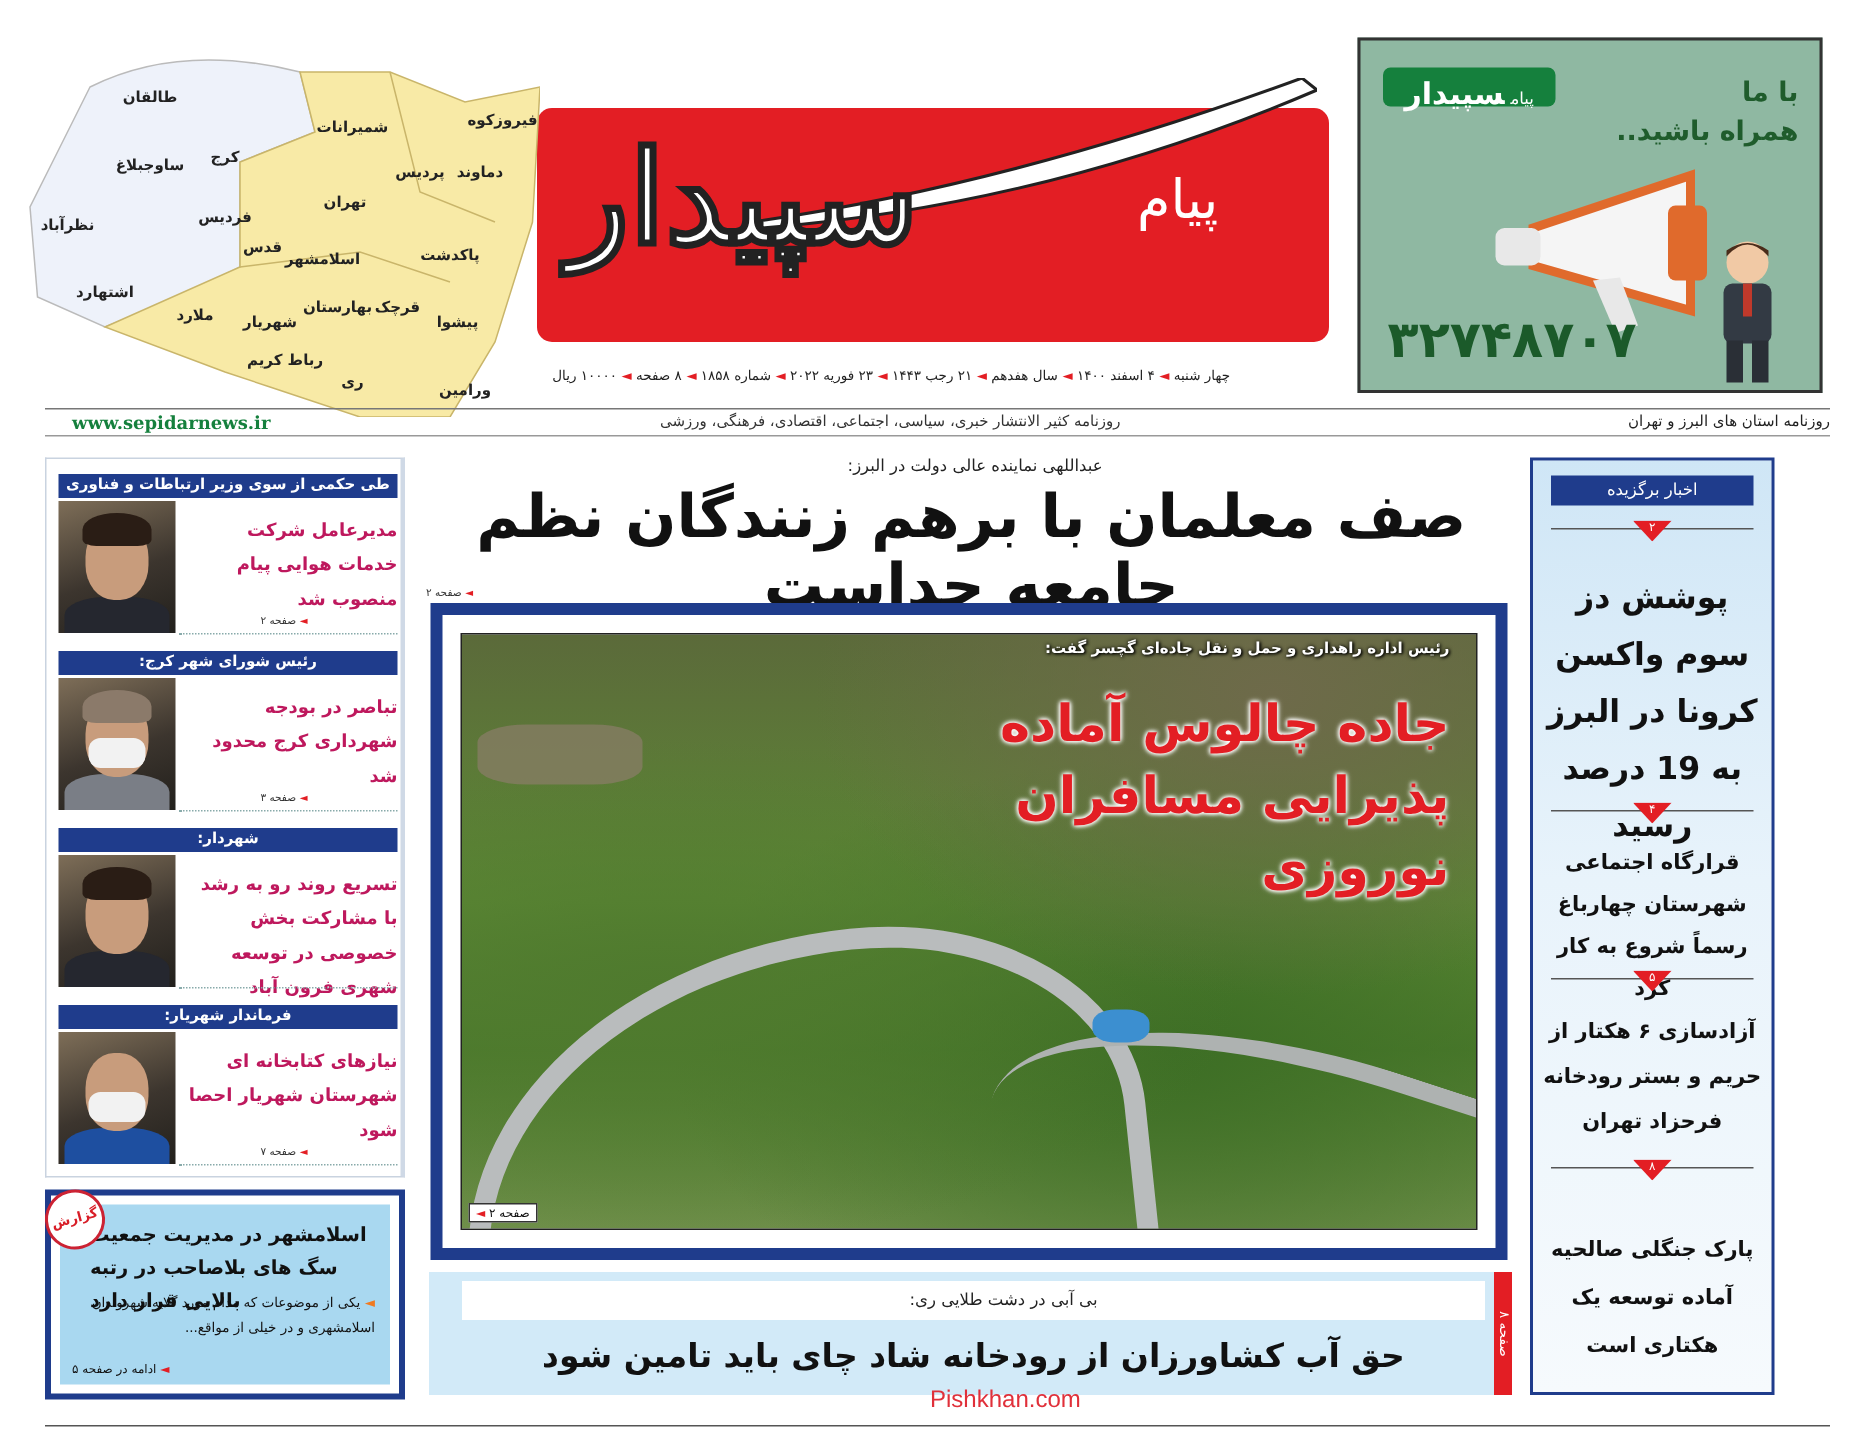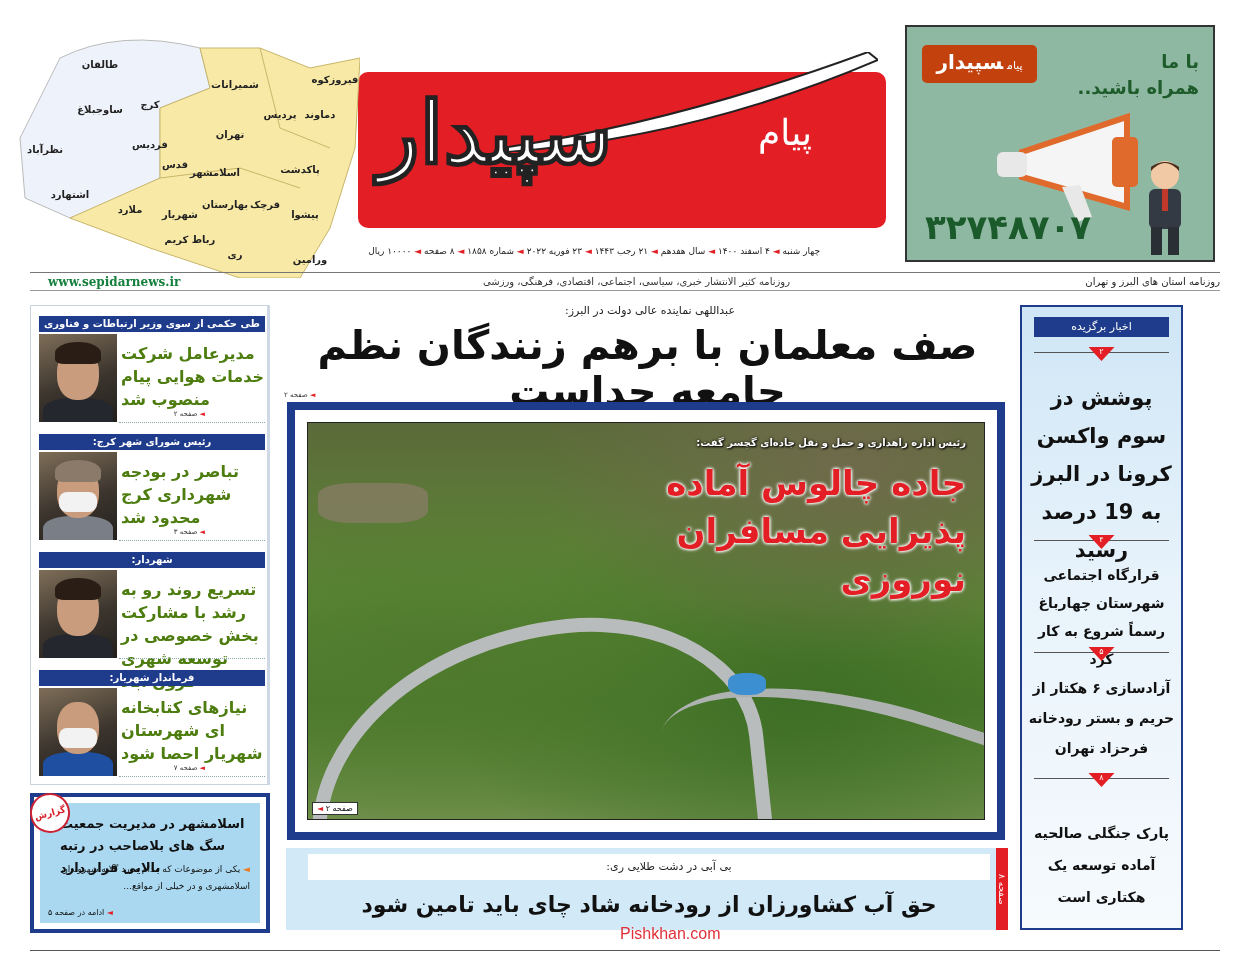--- a/index.html
+++ b/index.html
@@ -3,53 +3,53 @@
 <meta charset="utf-8">
 <style>
   * { box-sizing: border-box; margin: 0; padding: 0; }
   html, body { width: 1250px; height: 955px; background: #ffffff; overflow: hidden; }
   body { font-family: "DejaVu Sans", sans-serif; color: #111; position: relative; direction: rtl; }
 
   .abs { position: absolute; }
 
   
   .ad-box { left: 905px; top: 25px; width: 310px; height: 237px; background: #8fb8a2; border: 2px solid #333; overflow: hidden; }
-  .ad-logo { position: absolute; left: 15px; top: 18px; width: 115px; height: 38px; background: #c2410c; border-radius: 5px; color: #fff; font-weight: bold; font-size: 20px; text-align: center; line-height: 34px; }
+  .ad-logo { position: absolute; left: 15px; top: 18px; width: 115px; height: 26px; background: #15803d; border-radius: 5px; color: #fff; font-weight: bold; font-size: 20px; text-align: center; line-height: 34px; }
   .ad-logo small { font-size: 11px; font-weight: normal; margin-left: 4px; }
   .ad-slogan { position: absolute; right: 14px; top: 22px; color: #1f5c2c; font-weight: bold; font-size: 18px; line-height: 26px; text-align: right; }
   .ad-phone { position: absolute; left: 18px; top: 180px; color: #1b5a2a; font-weight: bold; font-size: 34px; letter-spacing: 2px; direction: ltr; font-family: "DejaVu Sans", sans-serif; }
   .megaphone { position: absolute; left: 85px; top: 70px; width: 150px; height: 130px; }
   .cartoon-man { position: absolute; right: 18px; top: 130px; width: 60px; height: 100px; }
 
   .logo-box { left: 358px; top: 72px; width: 528px; height: 156px; background: #e31e24; border-radius: 10px; }
   .logo-main { position: absolute; left: 20px; top: 10px; color: #fff; font-weight: bold; font-size: 86px; font-family: "DejaVu Serif", serif; -webkit-text-stroke: 2px #222; letter-spacing: -2px; }
   .logo-sub { position: absolute; left: 400px; top: 40px; color: #fff; font-size: 36px; font-family: "DejaVu Serif", serif; writing-mode: horizontal-tb; }
   .logo-swoosh { position: absolute; left: 140px; top: -20px; width: 380px; height: 100px; }
 
   .map-box { left: 0px; top: 28px; width: 360px; height: 250px; }
 
   .issue-line { left: 410px; top: 246px; width: 410px; height: 14px; font-size: 9px; color: #222; white-space: nowrap; text-align: right; }
   .issue-line .sep { color: #e31e24; }
 
   .rule1 { left: 30px; top: 272px; width: 1190px; height: 1px; background: #777; }
   .rule2 { left: 30px; top: 290px; width: 1190px; height: 1px; background: #999; }
   .tagline-right { right: 30px; top: 276px; font-size: 10px; color: #222; }
-  .tagline-mid { left: 440px; top: 276px; width: 350px; text-align: right; font-size: 10px; color: #333; }
+  .tagline-mid { left: 440px; top: 276px; width: 350px; text-align: left; font-size: 10px; color: #333; }
   .website { left: 48px; top: 275px; font-size: 12px; font-weight: bold; font-family: "DejaVu Serif", serif; direction: ltr; color: #15803d; }
 
   
   .left-col { left: 30px; top: 305px; width: 240px; height: 480px; border: 1px solid #c9d3e0; border-right: 3px solid #cfd9e6; }
   .item { position: absolute; left: 8px; width: 226px; }
   .item-head { height: 16px; background: #1f3c8c; color: #fff; font-size: 10px; font-weight: bold; text-align: center; line-height: 16px; }
   .item-photo { position: absolute; left: 0; top: 18px; width: 78px; height: 88px; background: linear-gradient(160deg, #7e6e58 0%, #3c352e 55%, #22201c 100%); overflow: hidden; }
   .face { position: absolute; left: 18px; top: 14px; width: 42px; height: 52px; border-radius: 45%; background: #c89c7c; }
   .hair { position: absolute; left: 16px; top: 8px; width: 46px; height: 22px; border-radius: 50% 50% 20% 20%; background: #2a1d15; }
   .suit { position: absolute; left: 4px; top: 64px; width: 70px; height: 30px; border-radius: 40% 40% 0 0; background: #25272f; }
   .mask { position: absolute; left: 20px; top: 40px; width: 38px; height: 20px; border-radius: 8px; background: #f2f2f2; }
-  .item-text { position: absolute; right: 0; top: 26px; width: 144px; font-size: 16px; font-weight: bold; line-height: 23px; text-align: left; color: #4d7c0f; }
+  .item-text { position: absolute; right: 0; top: 26px; width: 144px; font-size: 12px; font-weight: bold; line-height: 23px; text-align: right; color: #be185d; }
   .item-page { position: absolute; right: 60px; font-size: 7px; color: #333; }
   .item-page::before { content: "◄ "; color: #e31e24; }
   .dotline { position: absolute; left: 80px; right: 0; border-top: 1px dotted #8aa; }
 
   .report-box { left: 30px; top: 793px; width: 240px; height: 140px; border: 4px solid #1f3c8c; background: #ffffff; padding: 6px; }
   .report-inner { position: absolute; left: 6px; top: 6px; right: 6px; bottom: 6px; background: #a9d8f0; }
   .report-badge { position: absolute; left: -4px; top: -4px; width: 40px; height: 40px; border-radius: 50%; background: #fff; border: 2px solid #c23; color: #d81e28; font-size: 9px; font-weight: bold; text-align: center; line-height: 36px; transform: rotate(-15deg); }
   .report-title { position: absolute; right: 10px; top: 10px; width: 190px; font-size: 13px; font-weight: bold; line-height: 22px; text-align: left; }
   .report-body { position: absolute; right: 10px; top: 58px; width: 210px; font-size: 9px; line-height: 17px; text-align: right; }
   .report-body::before { content: "◄ "; color: #f07a20; }
@@ -66,21 +66,21 @@
   .photo { position: absolute; left: 12px; top: 12px; right: 12px; bottom: 12px; border: 1px solid #222; overflow: hidden;
     background:
       radial-gradient(ellipse at 80% 10%, #6e6a4a 0%, transparent 40%),
       radial-gradient(ellipse at 20% 60%, #4f7a2e 0%, transparent 50%),
       radial-gradient(ellipse at 70% 70%, #3d6e25 0%, transparent 50%),
       linear-gradient(180deg, #5b6a3a 0%, #5f8a36 45%, #4c7b2c 70%, #6f8f4a 100%); }
   .road1 { position: absolute; left: 0; top: 200px; width: 460px; height: 340px; border: 14px solid #b9bcbd; border-radius: 60% 40% 0 0; transform: rotate(-6deg); }
   .road2 { position: absolute; left: 340px; top: 290px; width: 520px; height: 200px; border-top: 12px solid #aeb2b1; border-radius: 50% 0 0 0; transform: rotate(18deg); }
   .village { position: absolute; left: 10px; top: 60px; width: 110px; height: 40px; background: #8b7e6a; opacity: .7; border-radius: 30%; }
   .pool { position: absolute; left: 420px; top: 250px; width: 38px; height: 22px; background: #3c8fd0; border-radius: 40%; }
-  .photo-kicker { position: absolute; right: 18px; top: 14px; font-size: 10px; font-weight: bold; color: #fff; text-shadow: 0 0 3px #000, 1px 1px 2px #000; }
+  .photo-kicker { position: absolute; right: 18px; top: 4px; font-size: 10px; font-weight: bold; color: #fff; text-shadow: 0 0 3px #000, 1px 1px 2px #000; }
   .photo-title { position: absolute; right: 18px; top: 36px; width: 420px; font-size: 34px; font-weight: 900; color: #e31e24; text-align: right; line-height: 48px; text-shadow: 0 0 3px #fff, 0 0 3px #fff, 0 0 4px #fff; }
   .photo-page { position: absolute; left: 4px; bottom: 4px; background: #fff; border: 1px solid #333; font-size: 8px; padding: 1px 4px; }
   .photo-page::after { content: " ◄"; color: #e31e24; }
 
   .bottom-box { left: 286px; top: 848px; width: 722px; height: 82px; background: #d2eaf8; }
   .bottom-side { position: absolute; right: 0; top: 0; width: 12px; height: 82px; background: #e31e24; color: #fff; font-size: 9px; writing-mode: vertical-rl; text-align: center; line-height: 12px; }
   .bottom-kicker { position: absolute; left: 22px; right: 18px; top: 6px; height: 26px; background: #fff; font-size: 11px; text-align: center; line-height: 26px; color: #222; padding-left: 40px; }
   .bottom-title { position: absolute; left: 22px; right: 18px; top: 44px; font-size: 22px; font-weight: 900; text-align: center; color: #111; }
   .watermark { left: 620px; top: 925px; font-size: 16px; color: #e0303a; direction: ltr; font-family: "Liberation Sans", sans-serif; }
   .rule-bottom { left: 30px; top: 950px; width: 1190px; height: 1px; background: #555; }

